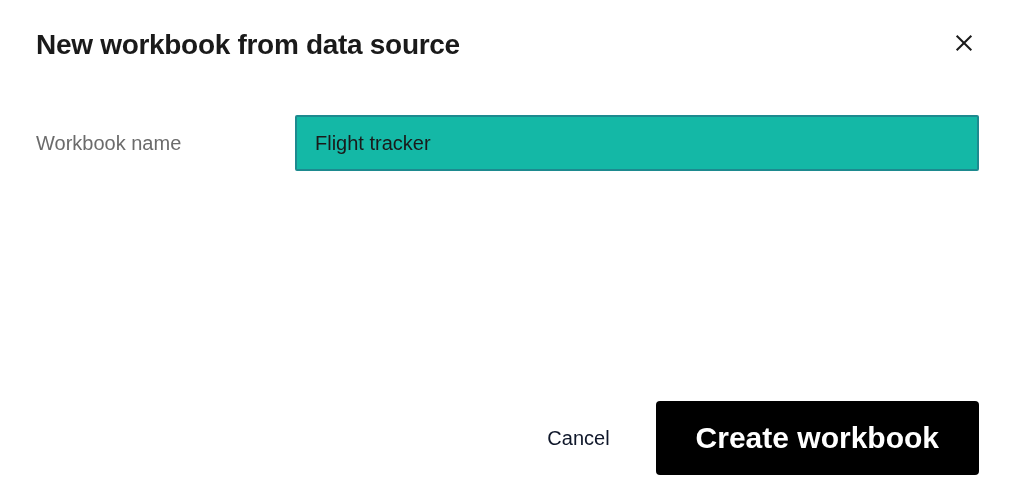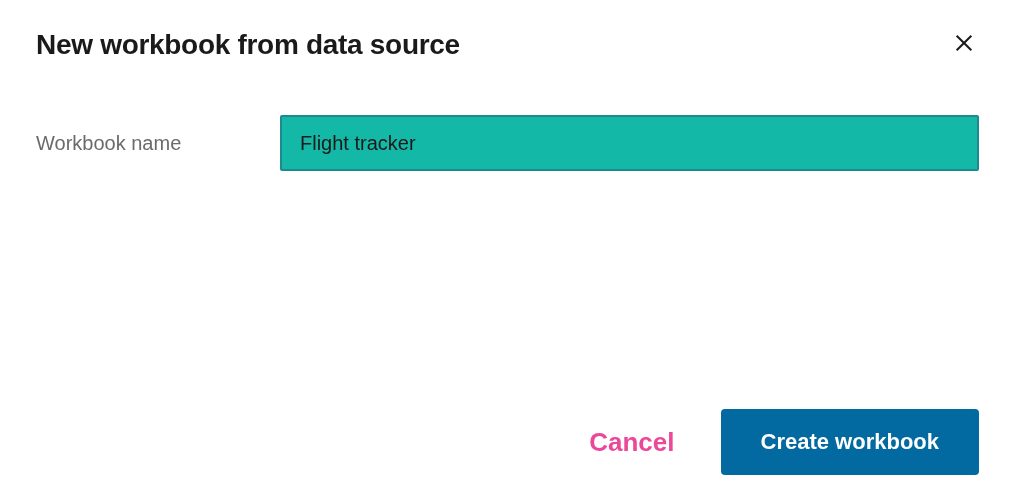--- a/index.html
+++ b/index.html
@@ -44,21 +44,21 @@
     }
     .close-btn svg {
       width: 22px;
       height: 22px;
       stroke: #1a1a1a;
       stroke-width: 2.2;
     }
     .form-row {
       display: flex;
       align-items: center;
-      gap: 24px;
+      gap: 39px;
     }
     .form-label {
       font-size: 20px;
       color: #6b6b6b;
       width: 220px;
       flex-shrink: 0;
     }
     .text-input {
       flex: 1;
       height: 56px;
@@ -73,31 +73,31 @@
     .dialog-footer {
       margin-top: auto;
       display: flex;
       justify-content: flex-end;
       align-items: center;
       gap: 36px;
     }
     .btn-cancel {
       background: none;
       border: none;
-      font-size: 26px;
-      font-weight: 700;
-      color: #ec4899;
+      font-size: 20px;
+      font-weight: 400;
+      color: #0f172a;
       cursor: pointer;
       padding: 8px 10px;
     }
     .btn-primary {
-      background: #0369a1;
+      background: #000000;
       border: none;
       color: #ffffff;
-      font-size: 22px;
+      font-size: 30px;
       font-weight: 600;
       padding: 20px 40px;
       border-radius: 4px;
       cursor: pointer;
     }
   </style>
 </head>
 <body>
 
 <div class="dialog">

